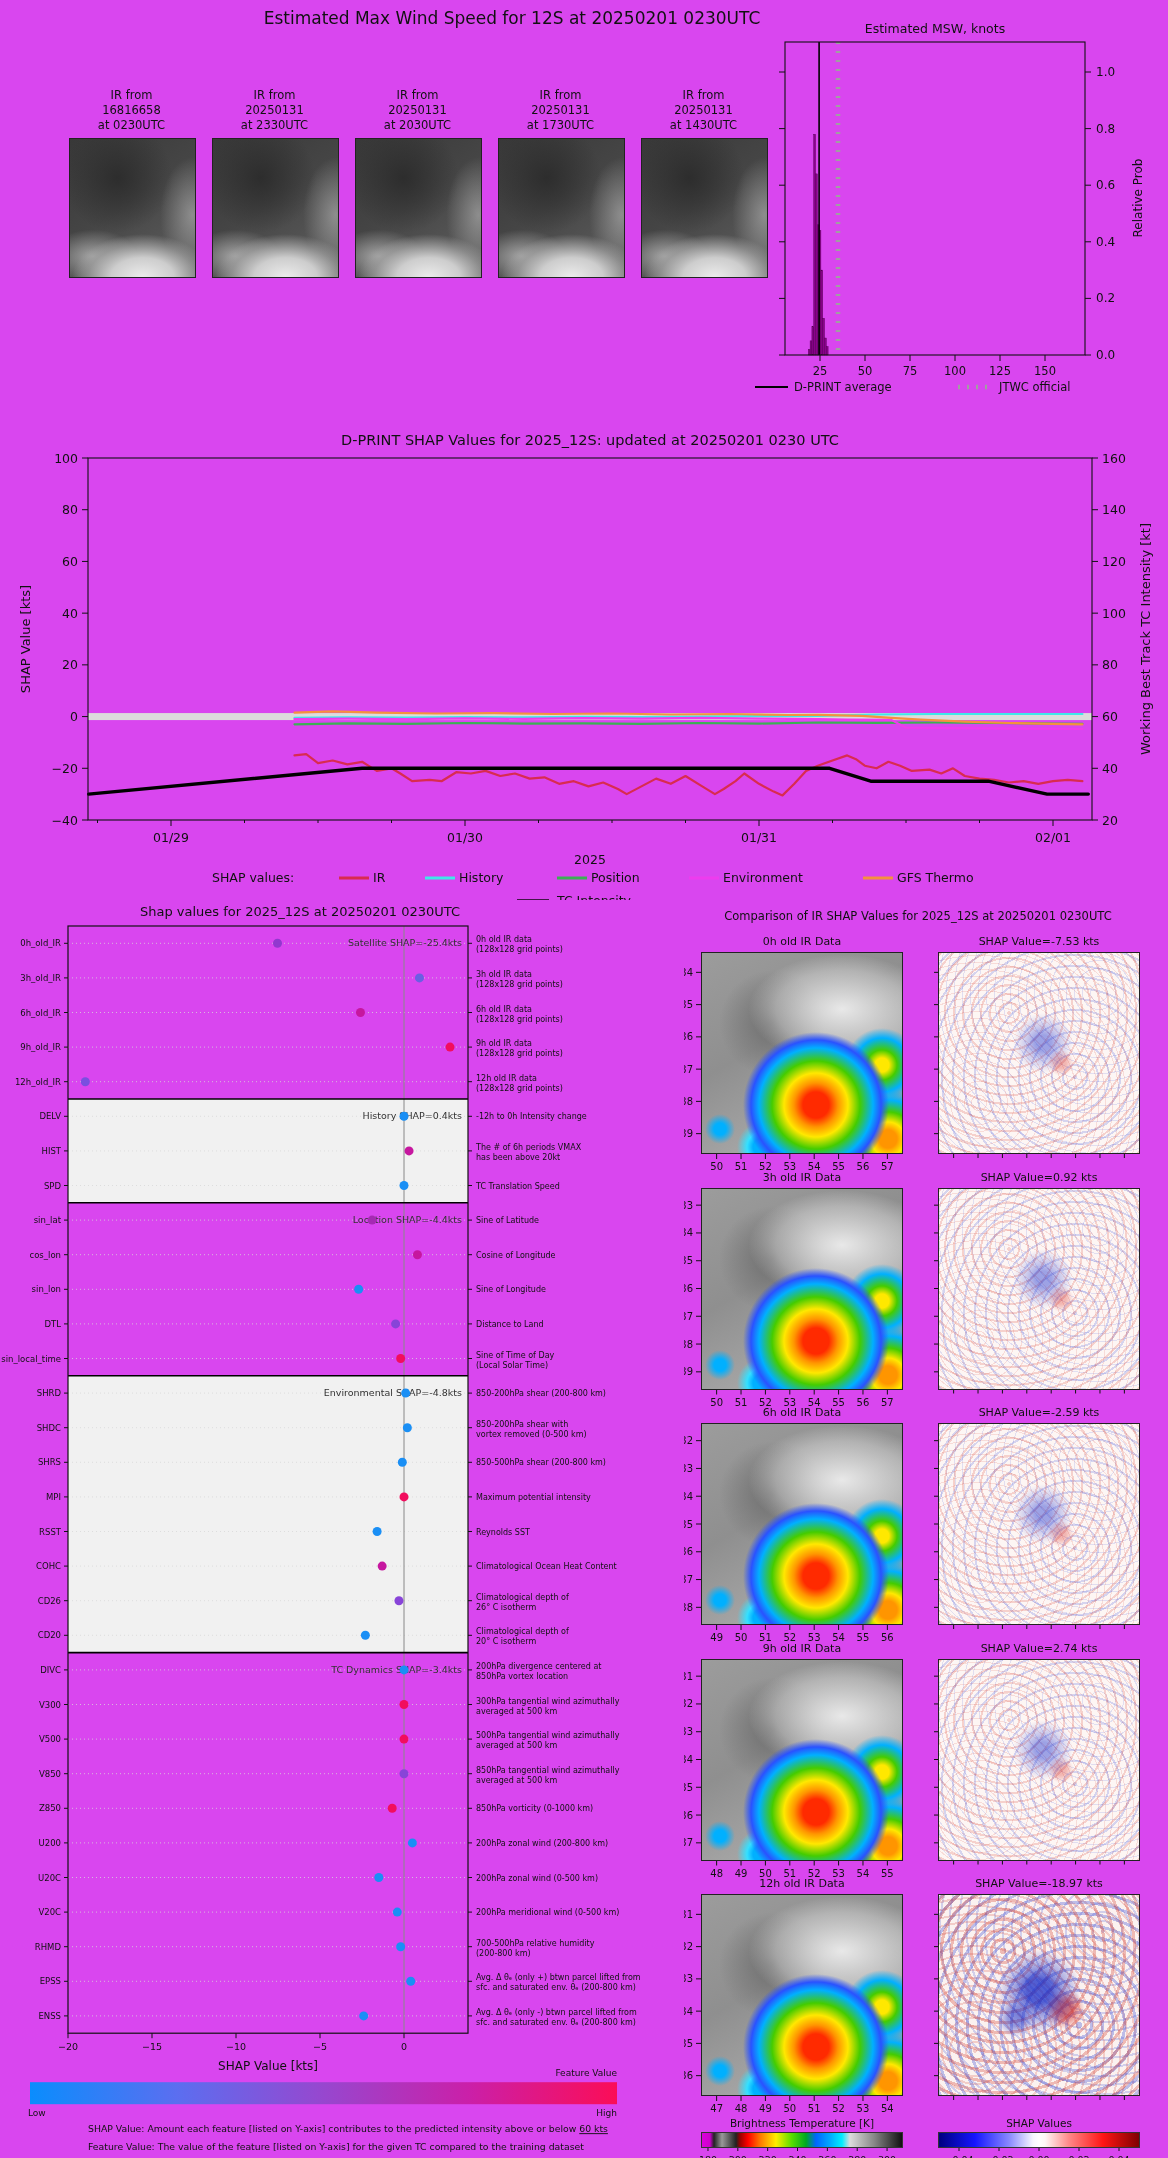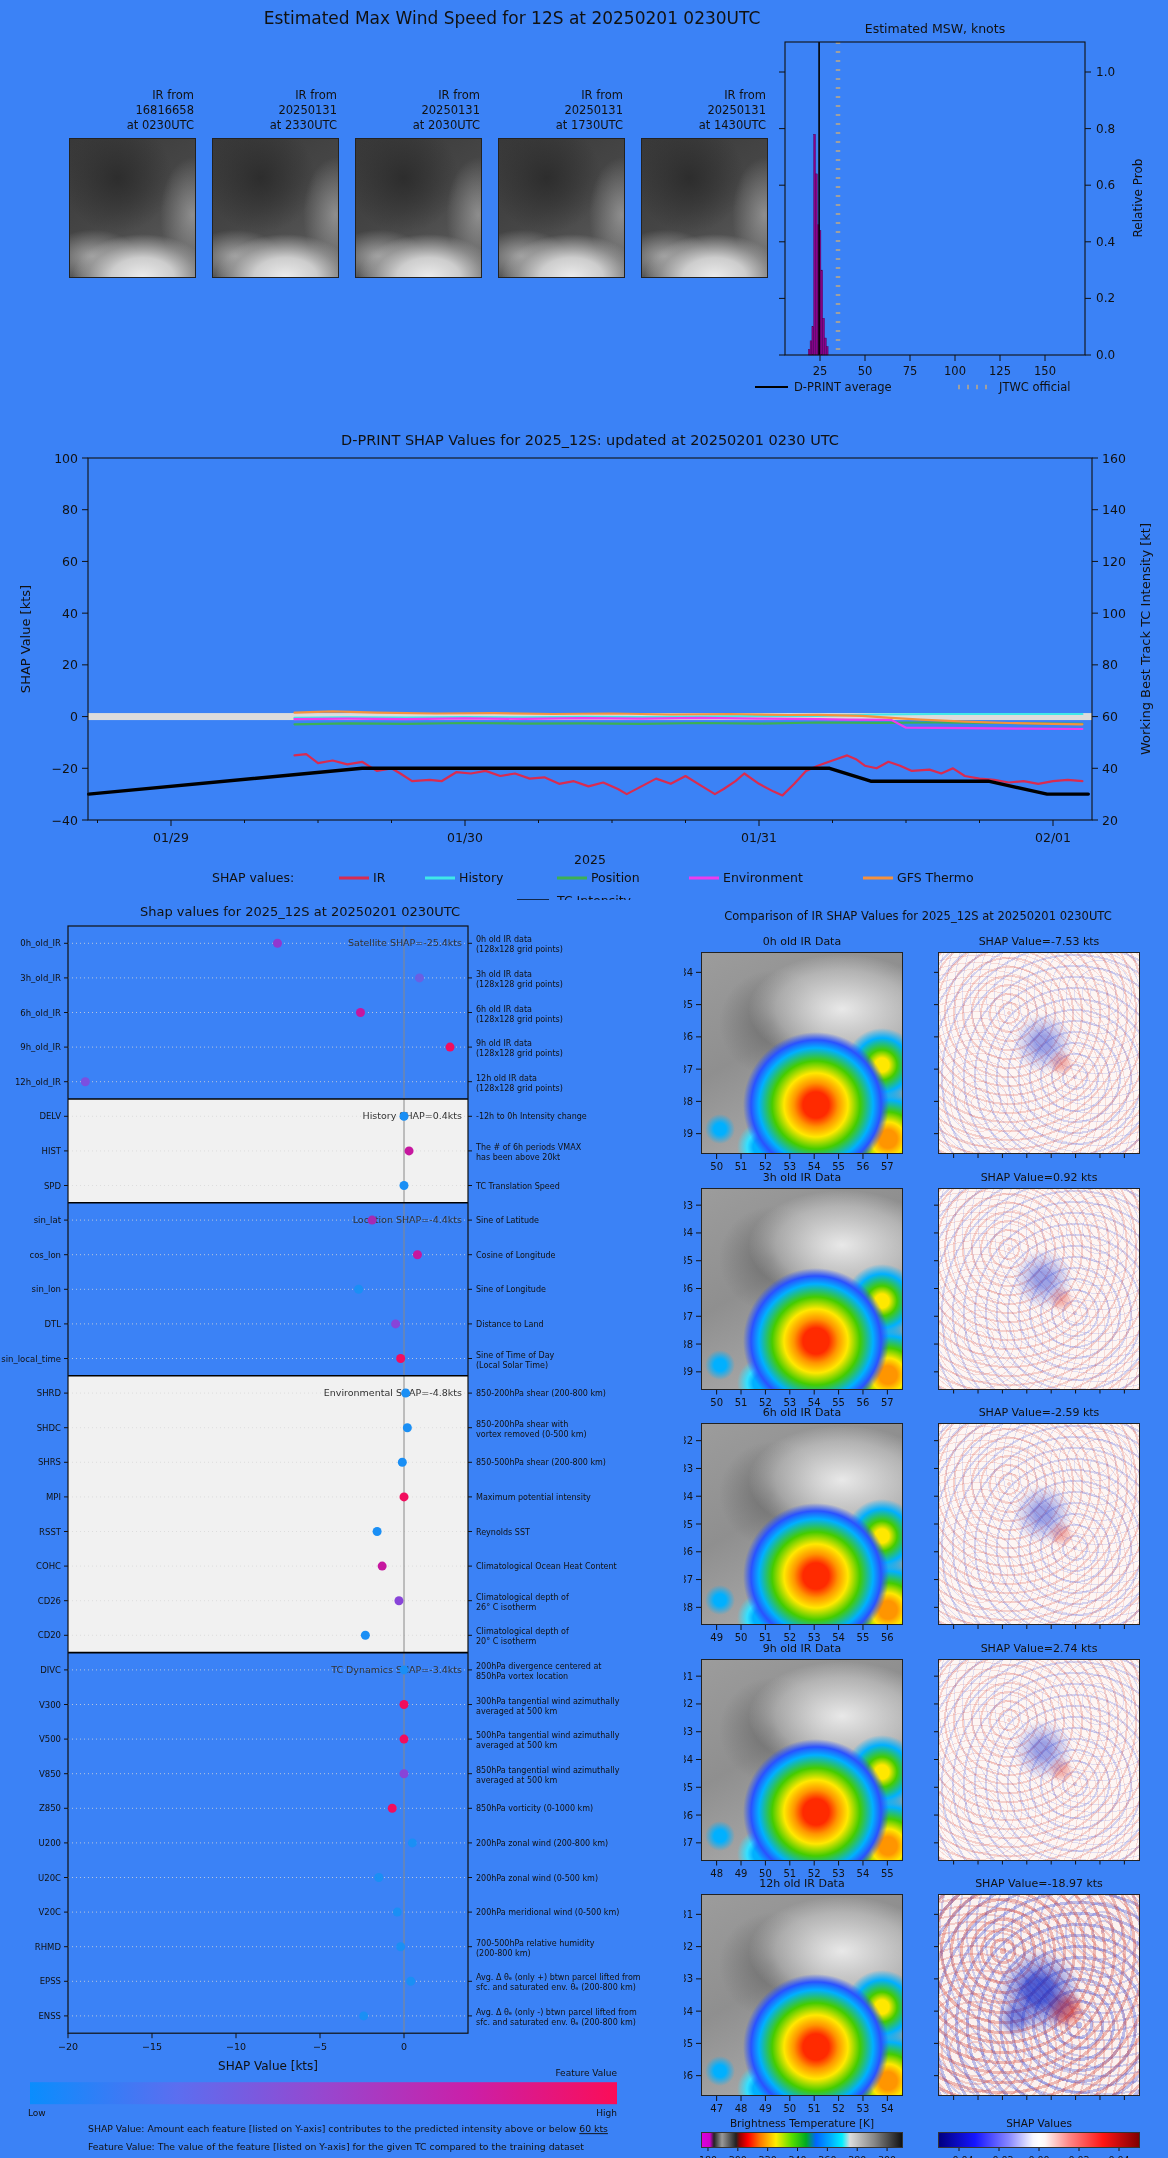--- a/index.html
+++ b/index.html
@@ -1,21 +1,21 @@
 <!DOCTYPE html>
 <html><head>
 <meta charset="utf-8">
 <style>
   html,body{margin:0;padding:0;background:#fff;}
-  .page{position:relative;width:1168px;height:2158px;background:#3b82f6;
+  .page{position:relative;width:1168px;height:2158px;background:#d946ef;
         font-family:"DejaVu Sans",sans-serif;color:#111;overflow:hidden;}
   #main-title{position:absolute;left:0;top:8px;width:1024px;text-align:center;
               font-size:17px;color:#111;}
   .ir-thumb{position:absolute;width:125px;}
-  .ir-caption{width:125px;text-align:right;font-size:11.5px;line-height:15px;color:#111;}
+  .ir-caption{width:125px;text-align:center;font-size:11.5px;line-height:15px;color:#111;}
   .ir-photo{position:absolute;left:0;top:50px;width:125px;height:138px;border:1px solid #222;
     background:
       radial-gradient(ellipse 90px 55px at 58% 100%, #ececec 0%, #cdcdcd 35%, rgba(160,160,160,.65) 60%, rgba(120,120,120,0) 78%),
       radial-gradient(ellipse 65px 38px at 18% 85%, rgba(200,200,200,.7), rgba(140,140,140,0) 70%),
       radial-gradient(ellipse 45px 80px at 98% 55%, rgba(190,190,190,.55), rgba(120,120,120,0) 72%),
       radial-gradient(circle 65px at 38% 28%, #2d2d2d, rgba(45,45,45,0) 85%),
       linear-gradient(145deg, #383838, #454545 45%, #525252 70%, #606060);}
   svg text{font-family:"DejaVu Sans",sans-serif;}
   #cmp{position:absolute;left:684px;top:898px;width:468px;height:1260px;margin-top:7px;}
   #cmp-title{position:absolute;left:0;top:4px;width:468px;text-align:center;font-size:11.5px;color:#111;}

